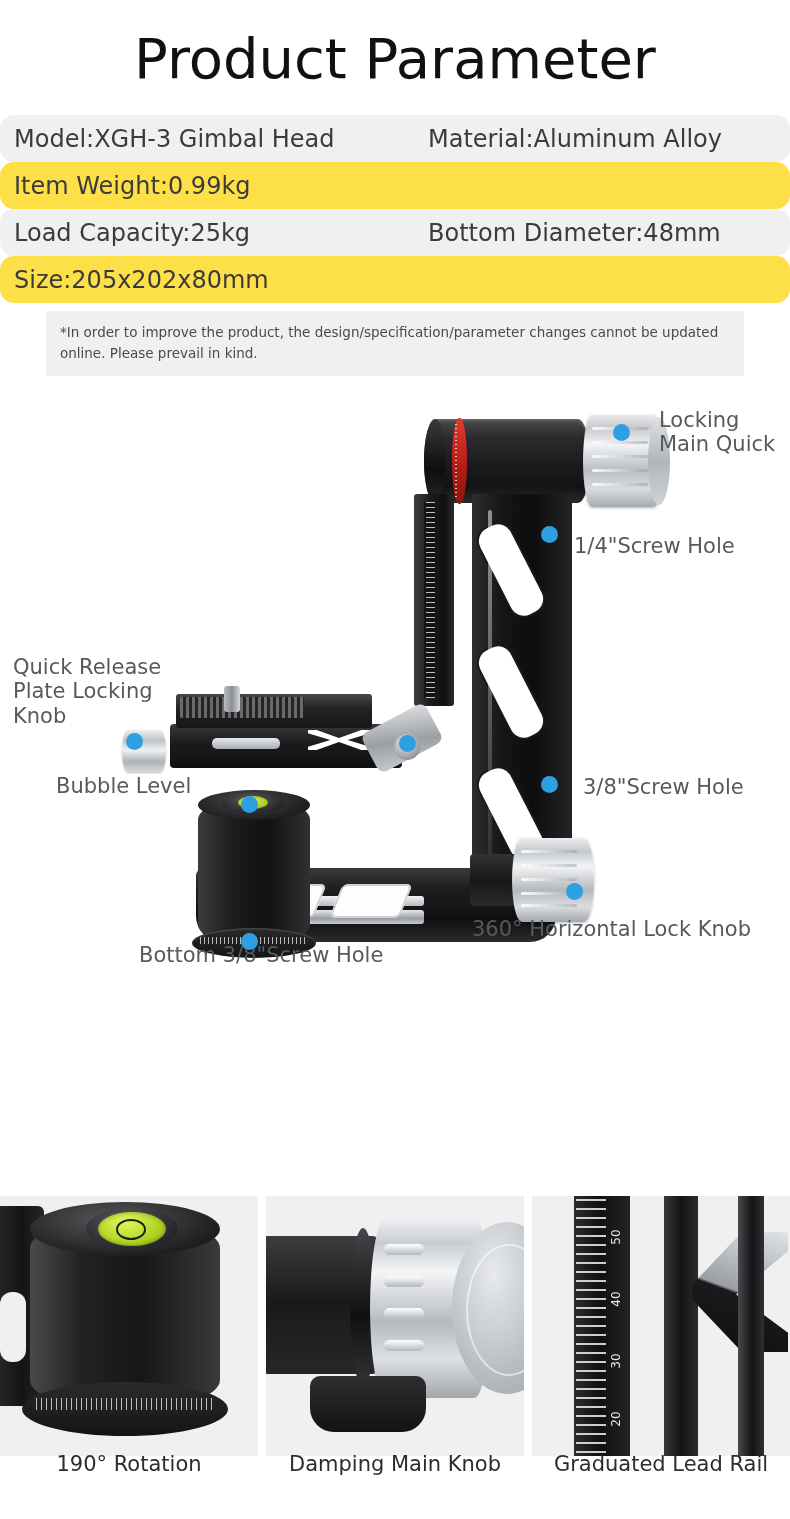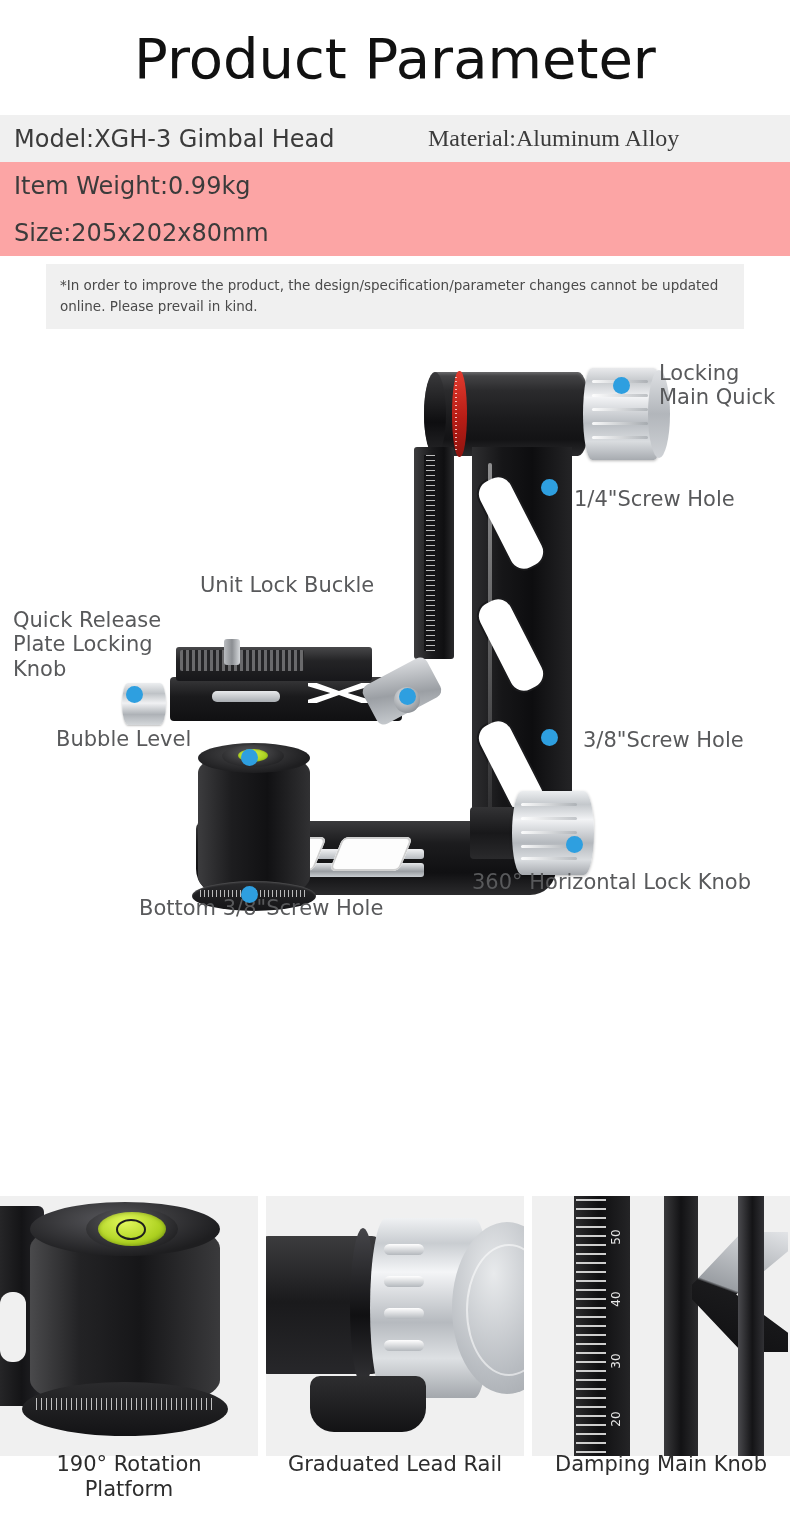--- a/index.html
+++ b/index.html
@@ -27,32 +27,33 @@
 
   
   .spec-table {
     width: 790px;
     margin-top: 6px;
   }
   .spec-row {
     display: flex;
     height: 47px;
     align-items: center;
+    border-radius: 14px;
   }
   .spec-row.shaded { background: #f0f0f0; }
-  .spec-row.plain  { background: #fca5a5; }
+  .spec-row.plain  { background: #fde047; }
   .spec-cell {
     font-size: 24px;
     color: #3b3b3b;
     padding-left: 14px;
     white-space: nowrap;
     font-family: "DejaVu Sans", sans-serif;
   }
   .spec-cell.left  { width: 424px; }
-  .spec-cell.right { width: 366px; padding-left: 4px; font-family: Liberation Serif, serif; }
+  .spec-cell.right { width: 366px; padding-left: 4px; }
   .spec-cell.full  { width: 790px; }
 
   
   .disclaimer {
     margin: 8px 46px 0 46px;
     background: #f0f0f0;
     padding: 11px 14px 13px 14px;
     font-size: 13.5px;
     line-height: 1.52;
     color: #4a4a4a;
@@ -498,20 +499,24 @@
 
   <div class="spec-row shaded">
     <div class="spec-cell left">Model:XGH-3 Gimbal Head</div>
     <div class="spec-cell right">Material:Aluminum Alloy</div>
   </div>
 
   <div class="spec-row plain">
     <div class="spec-cell left">Item Weight:0.99kg</div>
   </div>
 
+  <div class="spec-row shaded">
+    <div class="spec-cell left">Load Capacity:25kg</div>
+    <div class="spec-cell right">Bottom Diameter:48mm</div>
+  </div>
 
   <div class="spec-row plain">
     <div class="spec-cell full">Size:205x202x80mm</div>
   </div>
 
 </div>
 
 <div class="disclaimer">
   <p>*In order to improve the product, the design/specification/parameter changes cannot be updated online. Please prevail in kind.</p>
 </div>
@@ -589,21 +594,20 @@
   <div class="callout" style="left:659px; top:10px;">
     <div>Locking</div>
     <div>Main Quick</div>
   </div>
 
   <div class="callout" style="left:574px; top:136px;">
     <div>1/4"Screw Hole</div>
   </div>
 
   <div class="callout" style="left:200px; top:222px;">
-    <div>Unit Lock Buckle</div>
   </div>
 
   <div class="callout" style="left:13px; top:257px;">
     <div>Quick Release</div>
     <div>Plate Locking</div>
     <div>Knob</div>
   </div>
 
   <div class="callout" style="left:56px; top:376px;">
     <div>Bubble Level</div>
@@ -658,21 +662,20 @@
     <div class="t3-bar"></div>
     <div class="t3-fork"></div>
     <div class="t3-post"></div>
   </div>
 
 </div>
 
 <div class="thumb-caption-row">
   <div class="thumb-caption">
     <div>190° Rotation</div>
-    <div>Platform</div>
+  </div>
+  <div class="thumb-caption">
+    <div>Damping Main Knob</div>
   </div>
   <div class="thumb-caption">
     <div>Graduated Lead Rail</div>
   </div>
-  <div class="thumb-caption">
-    <div>Damping Main Knob</div>
-  </div>
 </div>
 
 </body></html>

